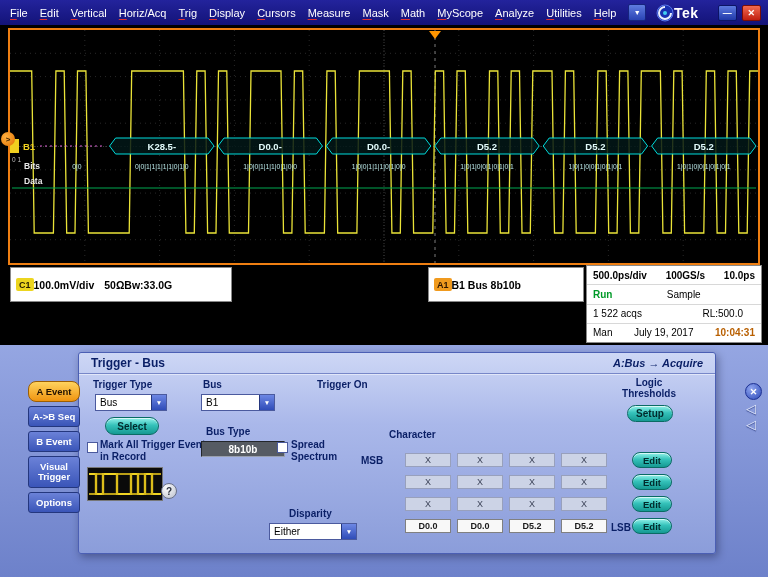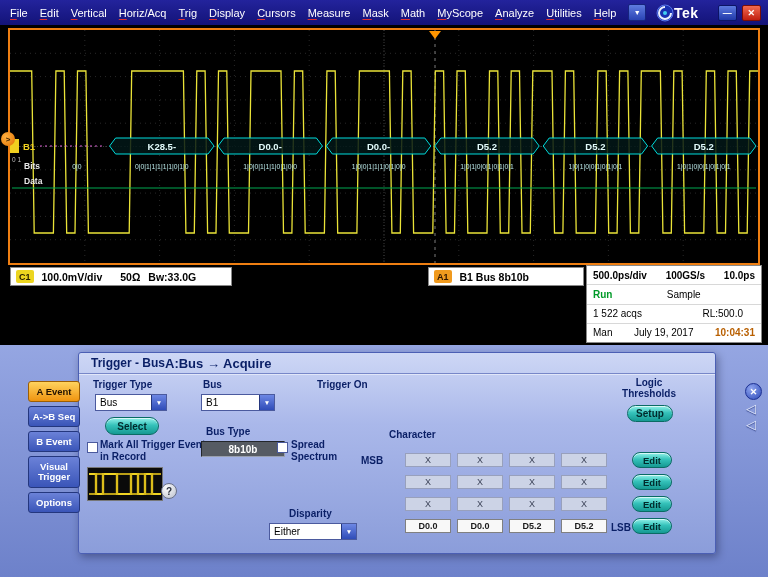--- a/index.html
+++ b/index.html
@@ -16,42 +16,42 @@
 .spacer{flex:1;}
 .brand{color:#fff;font-size:14px;font-weight:bold;letter-spacing:.5px;margin-right:14px;}
 .win-btn{width:23px;height:16px;border-radius:2px;color:#fff;font-size:9px;font-weight:bold;display:flex;align-items:center;justify-content:center;margin-left:5px;cursor:pointer;border:1px solid #0c1466;}
 .win-btn.min{background:linear-gradient(#5d7ae0,#2038a8);}
 .win-btn.close{background:linear-gradient(#f26a50,#c01f10);border-color:#7a0e06;margin-right:3px;}
 
 
 #scope-area{position:absolute;left:0;top:25px;width:768px;height:320px;background:#000;}
 #graticule{position:absolute;left:8px;top:3px;width:752px;height:237px;border:2px solid #ef7f12;background:#000;overflow:hidden;}
 #handle-left{position:absolute;left:1px;top:107px;width:14px;height:14px;border-radius:50%;background:radial-gradient(circle at 35% 35%,#ffb040,#e07000);color:#3a2000;font-size:8px;font-weight:bold;display:flex;align-items:center;justify-content:center;z-index:3;}
-.readout{position:absolute;height:19px;background:#fff;border:1px solid #888;display:flex;align-items:center;gap:8px;padding:0 5px;font-size:10.5px;color:#000;}
+.readout{position:absolute;height:35px;background:#fff;border:1px solid #888;display:flex;align-items:center;padding:0 5px;font-size:10.5px;color:#000;}
 #ch-readout{left:10px;top:242px;width:222px;}
 #bus-readout{left:428px;top:242px;width:156px;}
 .badge{height:13px;padding:0 3px;border-radius:2px;font-size:9px;font-weight:bold;display:flex;align-items:center;}
 .badge.c1{background:#ecd51f;color:#241c00;}
 .badge.a1{background:#f09a1e;color:#2e1500;}
 .ro-strong{font-weight:bold;}
 .ro-gap{margin-left:10px;font-weight:bold;}
 #acq-readout{position:absolute;left:586px;top:240px;width:176px;height:78px;background:#fff;border:1px solid #888;display:flex;flex-direction:column;font-size:10px;color:#000;}
 .acq-row{flex:1;display:flex;align-items:center;justify-content:space-between;padding:0 6px;}
 .acq-row + .acq-row{border-top:1px solid #d8d8d8;}
 .acq-row.bold{font-weight:bold;}
 .run{color:#009a28;font-weight:bold;}
 .time{color:#b85f00;font-weight:bold;}
 .rec{margin-left:auto;margin-right:12px;}
 
 
 #bottom-panel{position:absolute;left:0;top:345px;width:768px;height:232px;background:linear-gradient(#95a6e2,#6d81ca);}
 #trigger-window{position:absolute;left:78px;top:7px;width:638px;height:202px;background:linear-gradient(180deg,#cdd7f5 0%,#aab8ea 35%,#8b9dda 100%);border:1px solid #4b5fb4;border-radius:3px;box-shadow:2px 3px 8px rgba(0,0,30,.35);}
-.tw-header{position:absolute;left:0;top:0;width:100%;height:21px;border-bottom:1px solid #7787c8;box-shadow:0 1px 0 rgba(255,255,255,.5);display:flex;align-items:center;padding:0 12px;}
+.tw-header{position:absolute;left:0;top:0;width:100%;height:21px;border-bottom:1px solid #7787c8;box-shadow:0 1px 0 rgba(255,255,255,.5);display:flex;align-items:center;justify-content:space-between;padding:0 12px;}
 .tw-title{font-size:12px;font-weight:bold;color:#0a1f66;}
-.tw-context{font-size:13px;font-weight:bold;color:#0a1f66;}
+.tw-context{font-size:11px;font-weight:bold;color:#0a1f66;font-style:italic;}
 .lbl{position:absolute;font-size:10px;font-weight:bold;color:#0a1f66;}
 .wrap-lbl{font-size:10px;line-height:1.18;}
 .dropdown{position:absolute;height:17px;background:#fff;border:1px solid #4b5a9e;display:flex;align-items:stretch;justify-content:space-between;font-size:10px;color:#000;cursor:pointer;}
 .dd-value{padding:2px 0 0 4px;white-space:nowrap;}
 .dd-arrow{width:15px;background:linear-gradient(#6d87e4,#2f4cb8);color:#fff;font-size:6.5px;display:flex;align-items:center;justify-content:center;border-left:1px solid #24367e;}
 .teal-btn{background:linear-gradient(#93f2ea 0%,#35c2ba 45%,#159992 100%);border:1px solid #0a6b64;border-radius:9px;color:#012a2c;font-weight:bold;font-size:10px;display:flex;align-items:center;justify-content:center;box-shadow:inset 0 1px 0 rgba(255,255,255,.65);cursor:pointer;}
 #btn-select{position:absolute;left:26px;top:64px;width:54px;height:18px;}
 #btn-setup{position:absolute;left:548px;top:52px;width:46px;height:17px;}
 .checkbox{position:absolute;width:11px;height:11px;background:#fff;border:1px solid #4b5a9e;cursor:pointer;}
 #box-8b10b{position:absolute;left:122px;top:88px;width:84px;height:16px;background:#565b63;border:1px solid #23262b;border-right-color:#9aa0ae;border-bottom-color:#9aa0ae;color:#fff;font-size:10px;font-weight:bold;display:flex;align-items:center;justify-content:center;}
@@ -59,21 +59,21 @@
 #help-btn{position:absolute;left:82px;top:130px;width:16px;height:16px;border-radius:50%;background:radial-gradient(circle at 35% 30%,#fdfdfd,#b9bfcc);border:1px solid #6a7188;color:#2c3240;font-size:10px;font-weight:bold;display:flex;align-items:center;justify-content:center;cursor:pointer;}
 #char-grid{position:absolute;left:326px;top:100px;}
 .char-row{display:flex;gap:6px;margin-bottom:8px;}
 .xbox{width:46px;height:14px;background:#ccd3e6;border:1px solid #98a0bc;color:#3c4358;font-size:9px;display:flex;align-items:center;justify-content:center;cursor:pointer;}
 .xbox.dbox{background:#f8f8f8;border-color:#808080;color:#1a1a1a;font-weight:bold;}
 #edit-col{position:absolute;left:553px;top:99px;display:flex;flex-direction:column;gap:6px;}
 .edit-btn{width:40px;height:16px;border-radius:8px;font-size:9.5px;}
 #trigger-tabs{position:absolute;left:28px;top:36px;display:flex;flex-direction:column;gap:4px;z-index:2;}
 .side-tab{width:52px;height:21px;border-radius:3px;background:linear-gradient(#6b82d8,#3a55b8);border:1px solid #24377e;color:#fff;font-size:9.5px;font-weight:bold;display:flex;align-items:center;justify-content:center;text-align:center;line-height:1.05;cursor:pointer;}
 .side-tab.tall{height:32px;}
-.side-tab.active{background:linear-gradient(#ffd35e,#ef9410);border-color:#9c5e04;color:#231200;}
+.side-tab.active{background:linear-gradient(#ffd35e,#ef9410);border-color:#9c5e04;color:#231200;border-radius:8px;}
 #panel-close{position:absolute;left:745px;top:38px;width:17px;height:17px;border-radius:50%;background:radial-gradient(circle at 35% 30%,#8fa5f0,#2d4ab8);border:1px solid #1b2f92;color:#fff;font-size:9px;font-weight:bold;display:flex;align-items:center;justify-content:center;cursor:pointer;}
 .nav-arrow{position:absolute;left:746px;color:#e4eafc;font-size:13px;cursor:pointer;text-shadow:0 1px 1px #2a3a80;}
 #nav1{top:56px;}
 #nav2{top:72px;}
 </style>
 </head>
 <body>
 
 <div id="screen">
 

